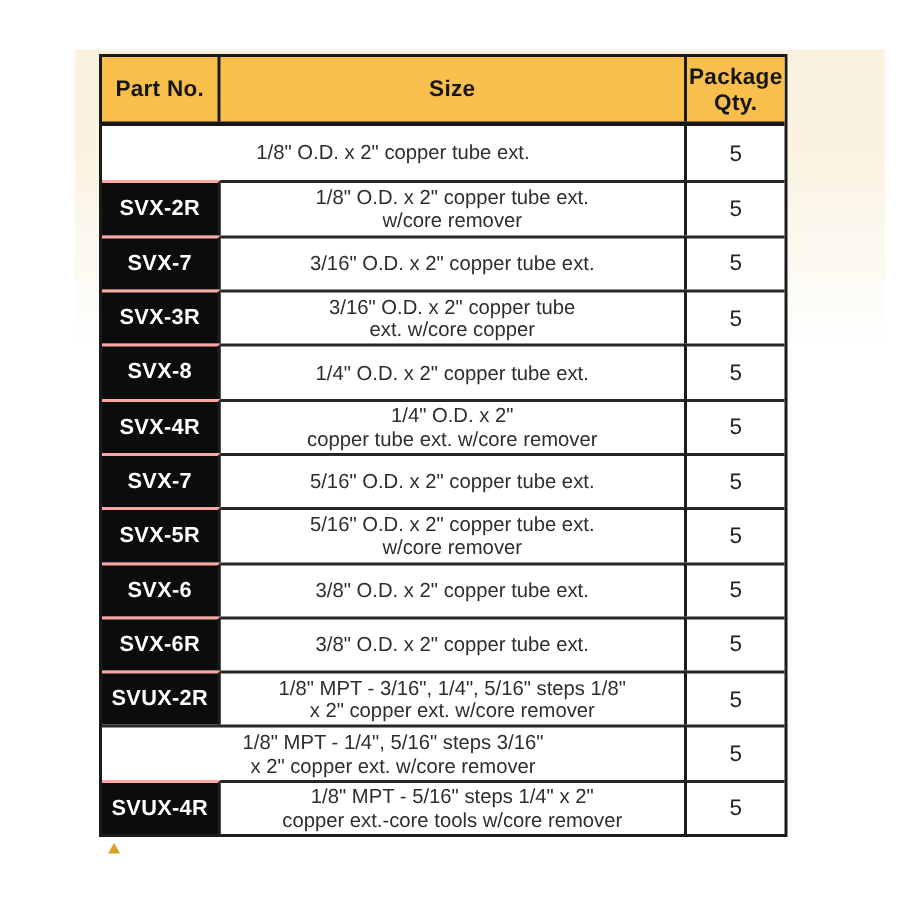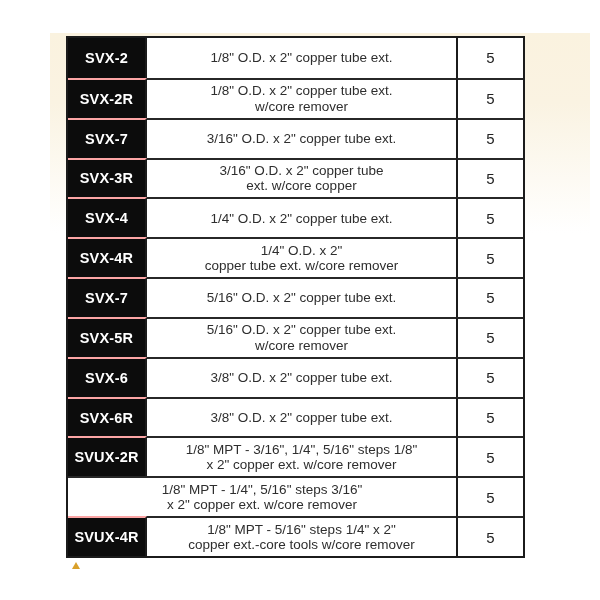--- a/index.html
+++ b/index.html
@@ -44,23 +44,30 @@
     border-bottom:7px solid #D9A02A;
   }
 </style>
 </head>
 <body>
 
 <div class="stage">
   <div class="cream-bg"></div>
 
   <div class="spec-table">
+    <div class="hrow">
+      <div class="cell col-part">Part No.</div>
+      <div class="cell col-size">Size</div>
+      <div class="cell col-qty">
+        <div>Package</div>
+        <div>Qty.</div>
+      </div>
+    </div>
     <div class="rows">
         <div class="row">
-          <div class="cell col-part">SVX-2</div>
           <div class="cell col-size">
             <div>1/8" O.D. x 2" copper tube ext.</div>
           </div>
           <div class="cell col-qty">5</div>
         </div>
         <div class="row">
           <div class="cell col-part">SVX-2R</div>
           <div class="cell col-size">
             <div>1/8" O.D. x 2" copper tube ext.</div>
             <div>w/core remover</div>
@@ -76,21 +83,21 @@
         </div>
         <div class="row">
           <div class="cell col-part">SVX-3R</div>
           <div class="cell col-size">
             <div>3/16" O.D. x 2" copper tube</div>
             <div>ext. w/core copper</div>
           </div>
           <div class="cell col-qty">5</div>
         </div>
         <div class="row">
-          <div class="cell col-part">SVX-4</div>
+          <div class="cell col-part">SVX-8</div>
           <div class="cell col-size">
             <div>1/4" O.D. x 2" copper tube ext.</div>
           </div>
           <div class="cell col-qty">5</div>
         </div>
         <div class="row">
           <div class="cell col-part">SVX-4R</div>
           <div class="cell col-size">
             <div>1/4" O.D. x 2"</div>
             <div>copper tube ext. w/core remover</div>

